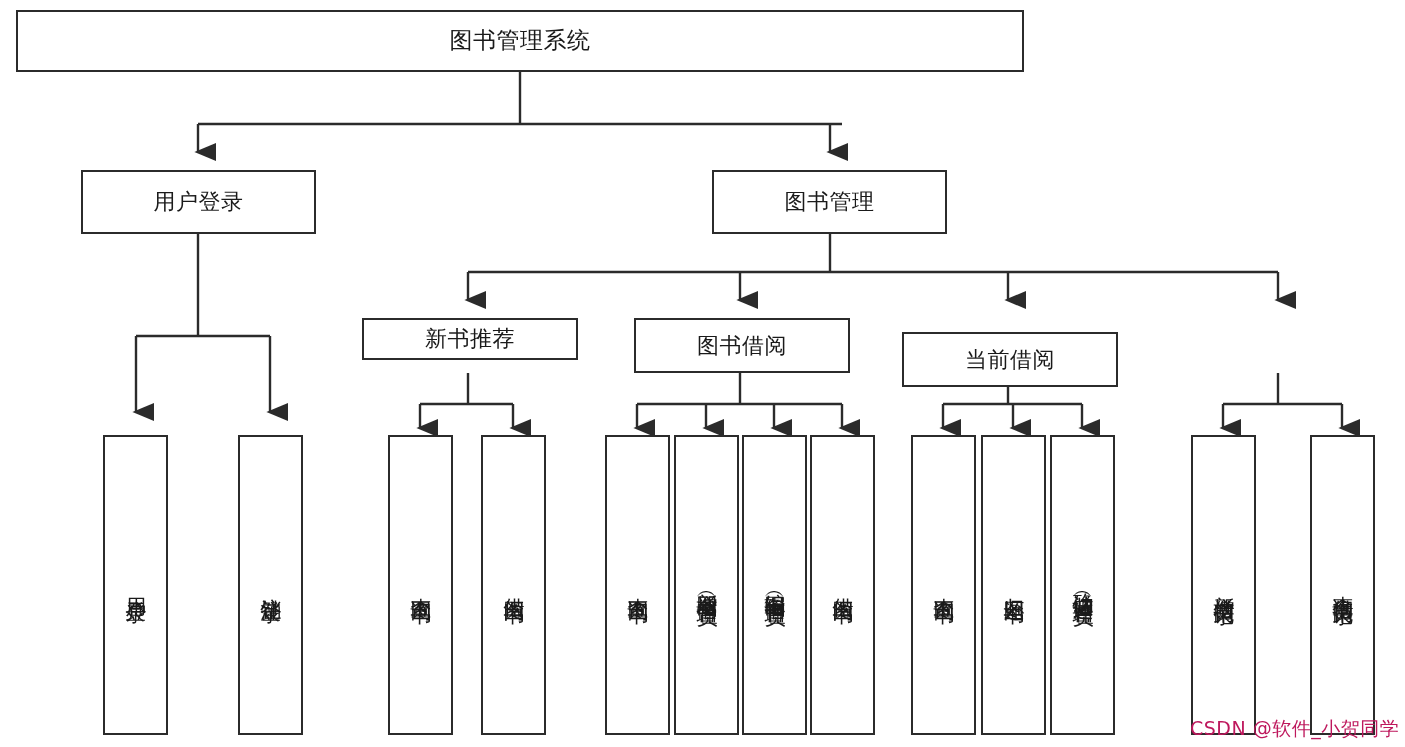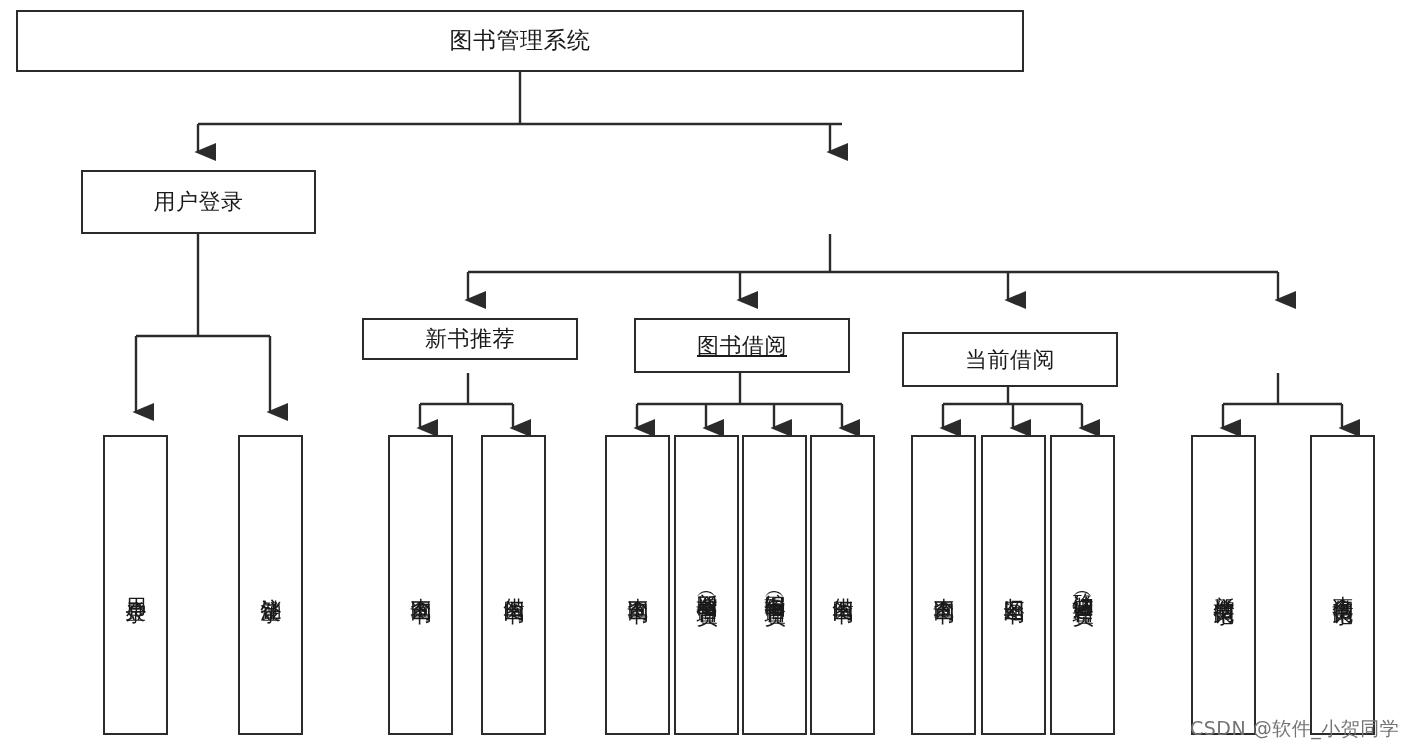--- a/index.html
+++ b/index.html
@@ -61,21 +61,21 @@
     writing-mode: vertical-rl;
     text-orientation: upright;
     font-size: 21px;
     line-height: 1.1;
     letter-spacing: 2px;
     white-space: nowrap;
   }
   .watermark {
     position: absolute;
     font-size: 19px;
-    color: #737373;
+    color: #be185d;
     white-space: nowrap;
     letter-spacing: 0.5px;
   }
 </style>
 </head>
 <body>
 
 <div id="canvas">
 
   <svg class="wires" viewBox="0 0 1405 747" xmlns="http://www.w3.org/2000/svg">
@@ -130,25 +130,28 @@
     </g>
   </svg>
 
   <div class="node horiz root" style="left:16px; top:10px; width:1008px; height:62px;">
     <span class="label">图书管理系统</span>
   </div>
 
   <div class="node horiz" style="left:81px; top:170px; width:235px; height:64px;">
     <span class="label">用户登录</span>
   </div>
+  <div class="node horiz" style="left:712px; top:170px; width:235px; height:64px;">
+    <span class="label">图书管理</span>
+  </div>
 
   <div class="node horiz" style="left:362px; top:318px; width:216px; height:42px;">
     <span class="label">新书推荐</span>
   </div>
-  <div class="node horiz" style="left:634px; top:318px; width:216px; height:55px;text-decoration:underline;">
+  <div class="node horiz" style="left:634px; top:318px; width:216px; height:55px;">
     <span class="label">图书借阅</span>
   </div>
   <div class="node horiz" style="left:902px; top:332px; width:216px; height:55px;">
     <span class="label">当前借阅</span>
   </div>
 
   <div class="node vert" style="left:103px; top:435px; width:65px; height:300px;">
     <span class="label">用户登录</span>
   </div>
   <div class="node vert" style="left:238px; top:435px; width:65px; height:300px;">

